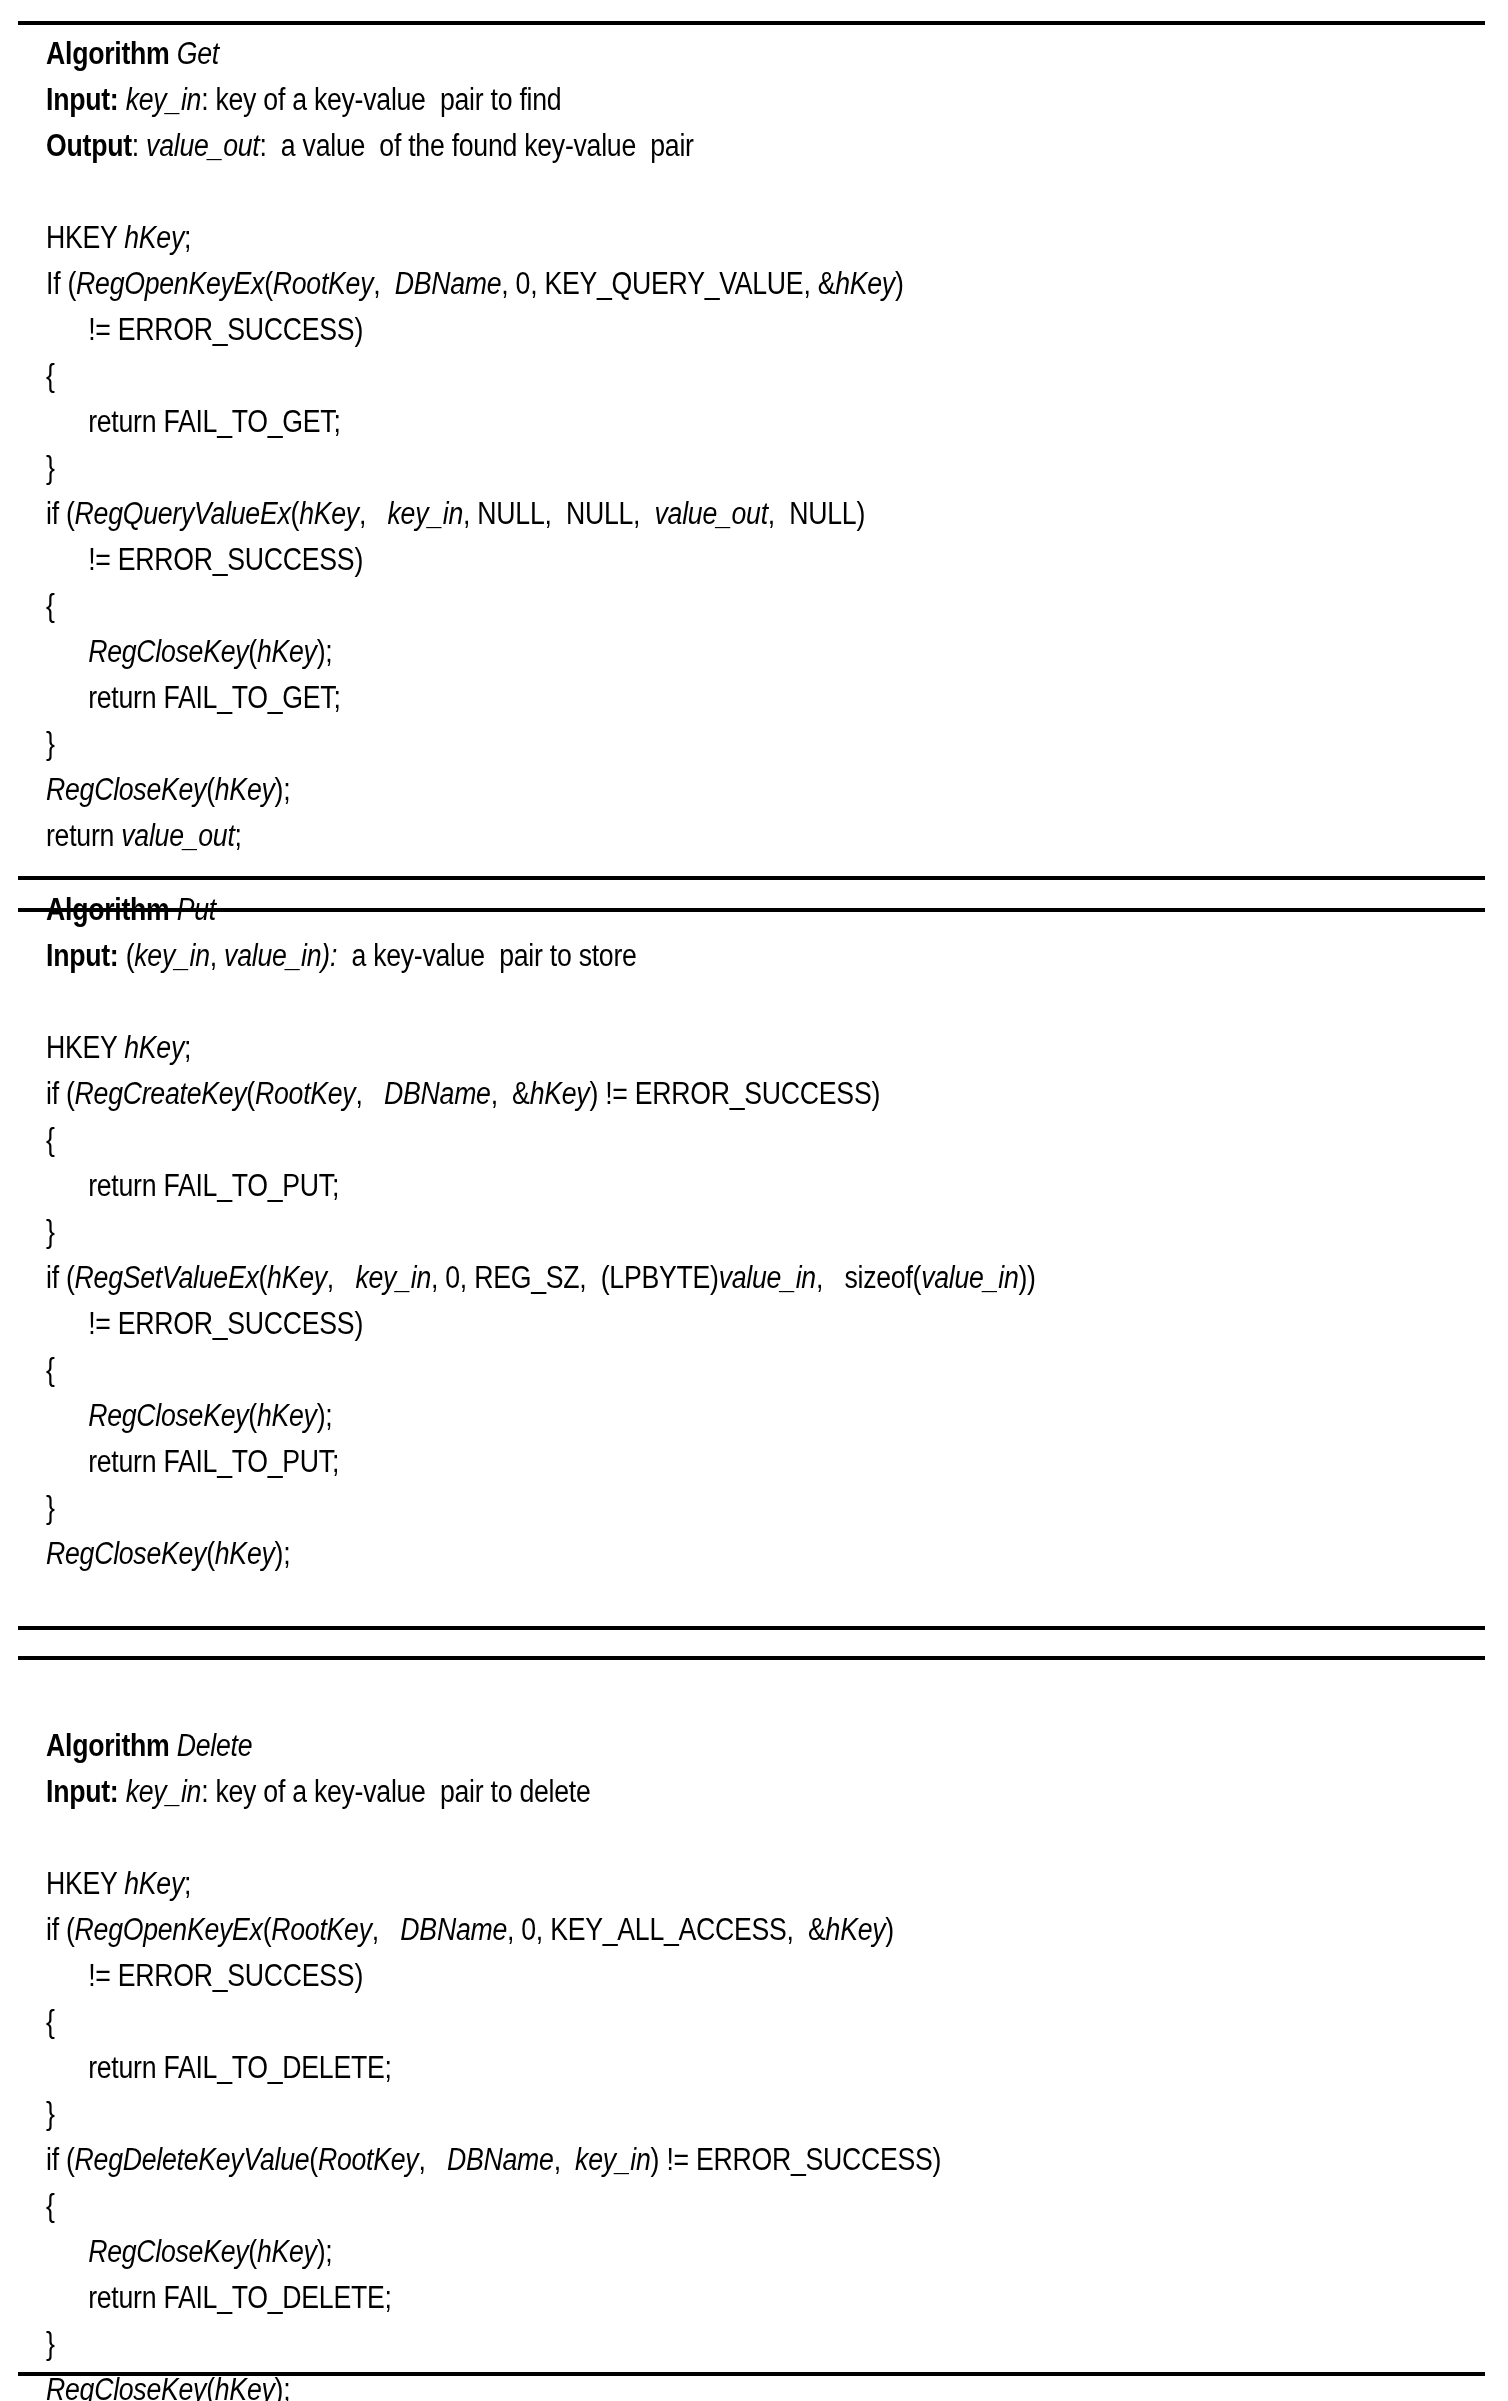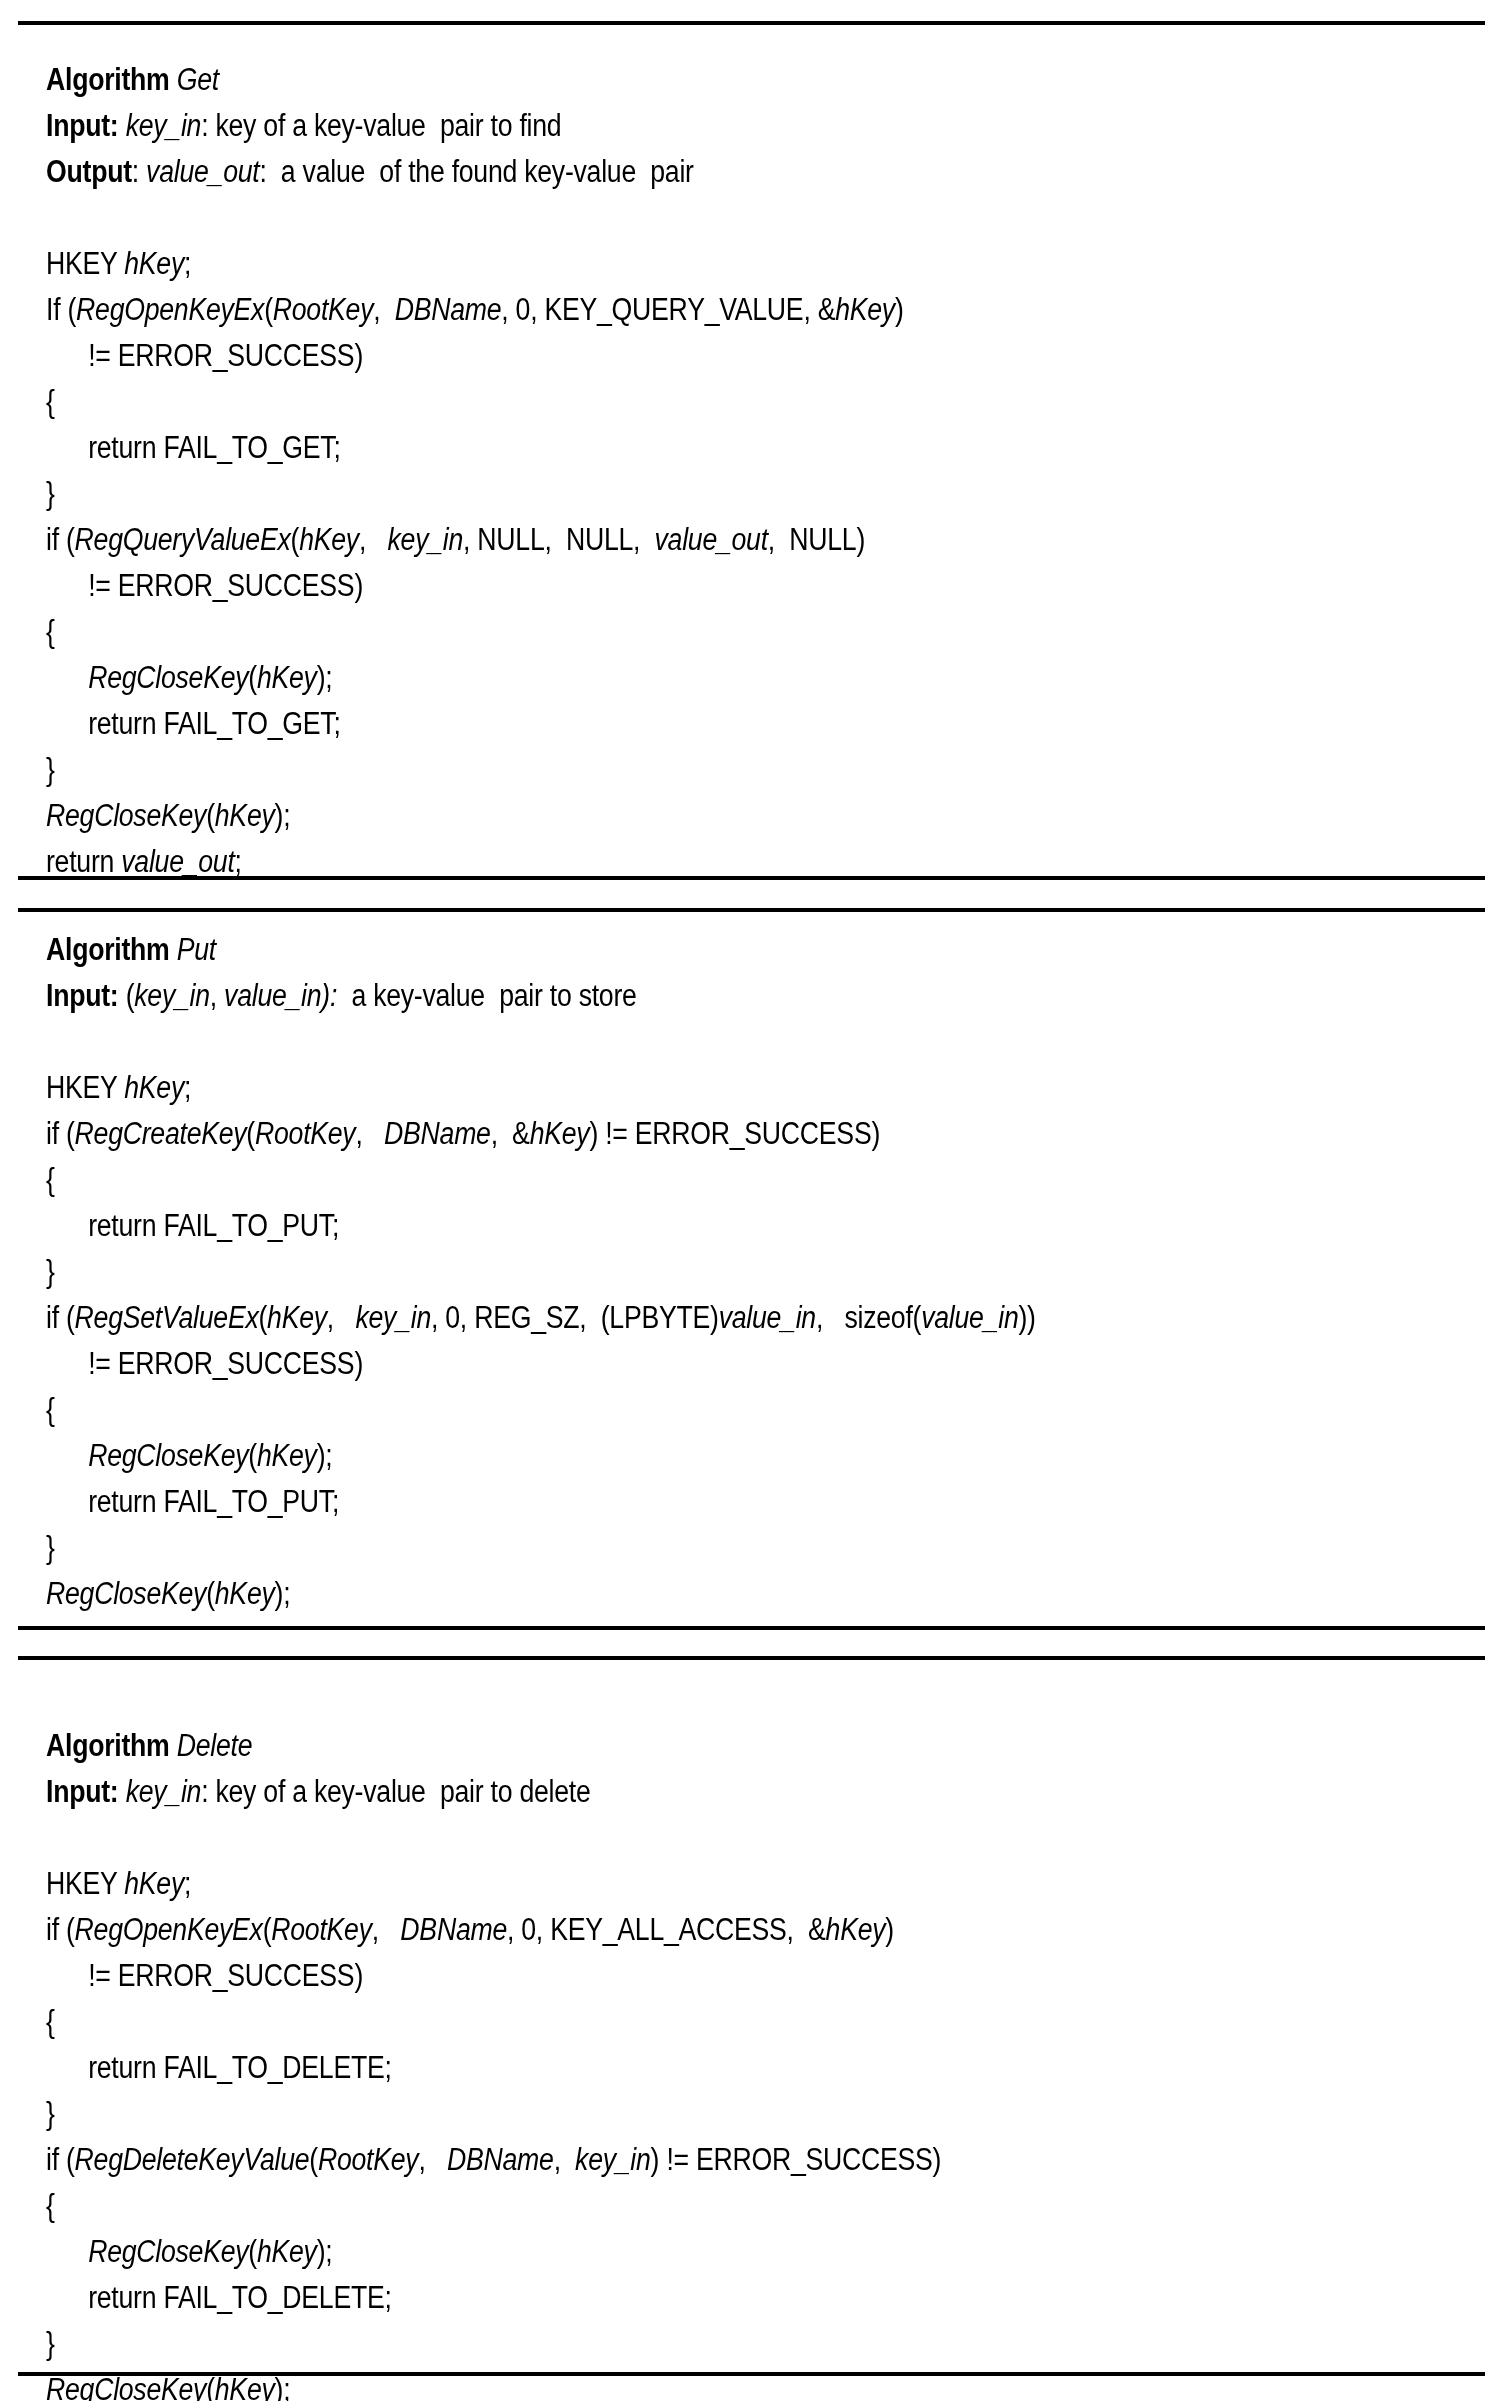--- a/index.html
+++ b/index.html
@@ -16,41 +16,41 @@
 </head>
 <body>
 
 <div class="rule" style="top:21px"></div>
 <div class="rule" style="top:876px"></div>
 <div class="rule" style="top:908px"></div>
 <div class="rule" style="top:1626px"></div>
 <div class="rule" style="top:1656px"></div>
 <div class="rule" style="top:2372px"></div>
 
-<div class="block" style="top:57px">
+<div class="block" style="top:31px">
     <div class="line"><span class="b">Algorithm</span><span> </span><span class="i">Get</span></div>
     <div class="line"><span class="b">Input:</span><span> </span><span class="i">key_in</span><span>: key of a key-value  pair to find</span></div>
     <div class="line"><span class="b">Output</span><span>: </span><span class="i">value_out</span><span>:  a value  of the found key-value  pair</span></div>
     <div class="line"></div>
     <div class="line"><span>HKEY </span><span class="i">hKey</span><span>;</span></div>
     <div class="line"><span>If (</span><span class="i">RegOpenKeyEx</span><span>(</span><span class="i">RootKey</span><span>,  </span><span class="i">DBName</span><span>, 0, KEY_QUERY_VALUE, &amp;</span><span class="i">hKey</span><span>)</span></div>
     <div class="line ind"><span>!= ERROR_SUCCESS)</span></div>
     <div class="line"><span>{</span></div>
     <div class="line ind"><span>return FAIL_TO_GET;</span></div>
     <div class="line"><span>}</span></div>
     <div class="line"><span>if (</span><span class="i">RegQueryValueEx</span><span>(</span><span class="i">hKey</span><span>,   </span><span class="i">key_in</span><span>, NULL,  NULL,  </span><span class="i">value_out</span><span>,  NULL)</span></div>
     <div class="line ind"><span>!= ERROR_SUCCESS)</span></div>
     <div class="line"><span>{</span></div>
     <div class="line ind"><span class="i">RegCloseKey</span><span>(</span><span class="i">hKey</span><span>);</span></div>
     <div class="line ind"><span>return FAIL_TO_GET;</span></div>
     <div class="line"><span>}</span></div>
     <div class="line"><span class="i">RegCloseKey</span><span>(</span><span class="i">hKey</span><span>);</span></div>
     <div class="line"><span>return </span><span class="i">value_out</span><span>;</span></div>
   </div>
-<div class="block" style="top:927px">
+<div class="block" style="top:887px">
     <div class="line"><span class="b">Algorithm</span><span> </span><span class="i">Put</span></div>
     <div class="line"><span class="b">Input:</span><span> (</span><span class="i">key_in</span><span>, </span><span class="i">value_in</span><span class="i">):</span><span>  a key-value  pair to store</span></div>
     <div class="line"></div>
     <div class="line"><span>HKEY </span><span class="i">hKey</span><span>;</span></div>
     <div class="line"><span>if (</span><span class="i">RegCreateKey</span><span>(</span><span class="i">RootKey</span><span>,   </span><span class="i">DBName</span><span>,  &amp;</span><span class="i">hKey</span><span>) != ERROR_SUCCESS)</span></div>
     <div class="line"><span>{</span></div>
     <div class="line ind"><span>return FAIL_TO_PUT;</span></div>
     <div class="line"><span>}</span></div>
     <div class="line"><span>if (</span><span class="i">RegSetValueEx</span><span>(</span><span class="i">hKey</span><span>,   </span><span class="i">key_in</span><span>, 0, REG_SZ,  (LPBYTE)</span><span class="i">value_in</span><span>,   sizeof(</span><span class="i">value_in</span><span>))</span></div>
     <div class="line ind"><span>!= ERROR_SUCCESS)</span></div>

